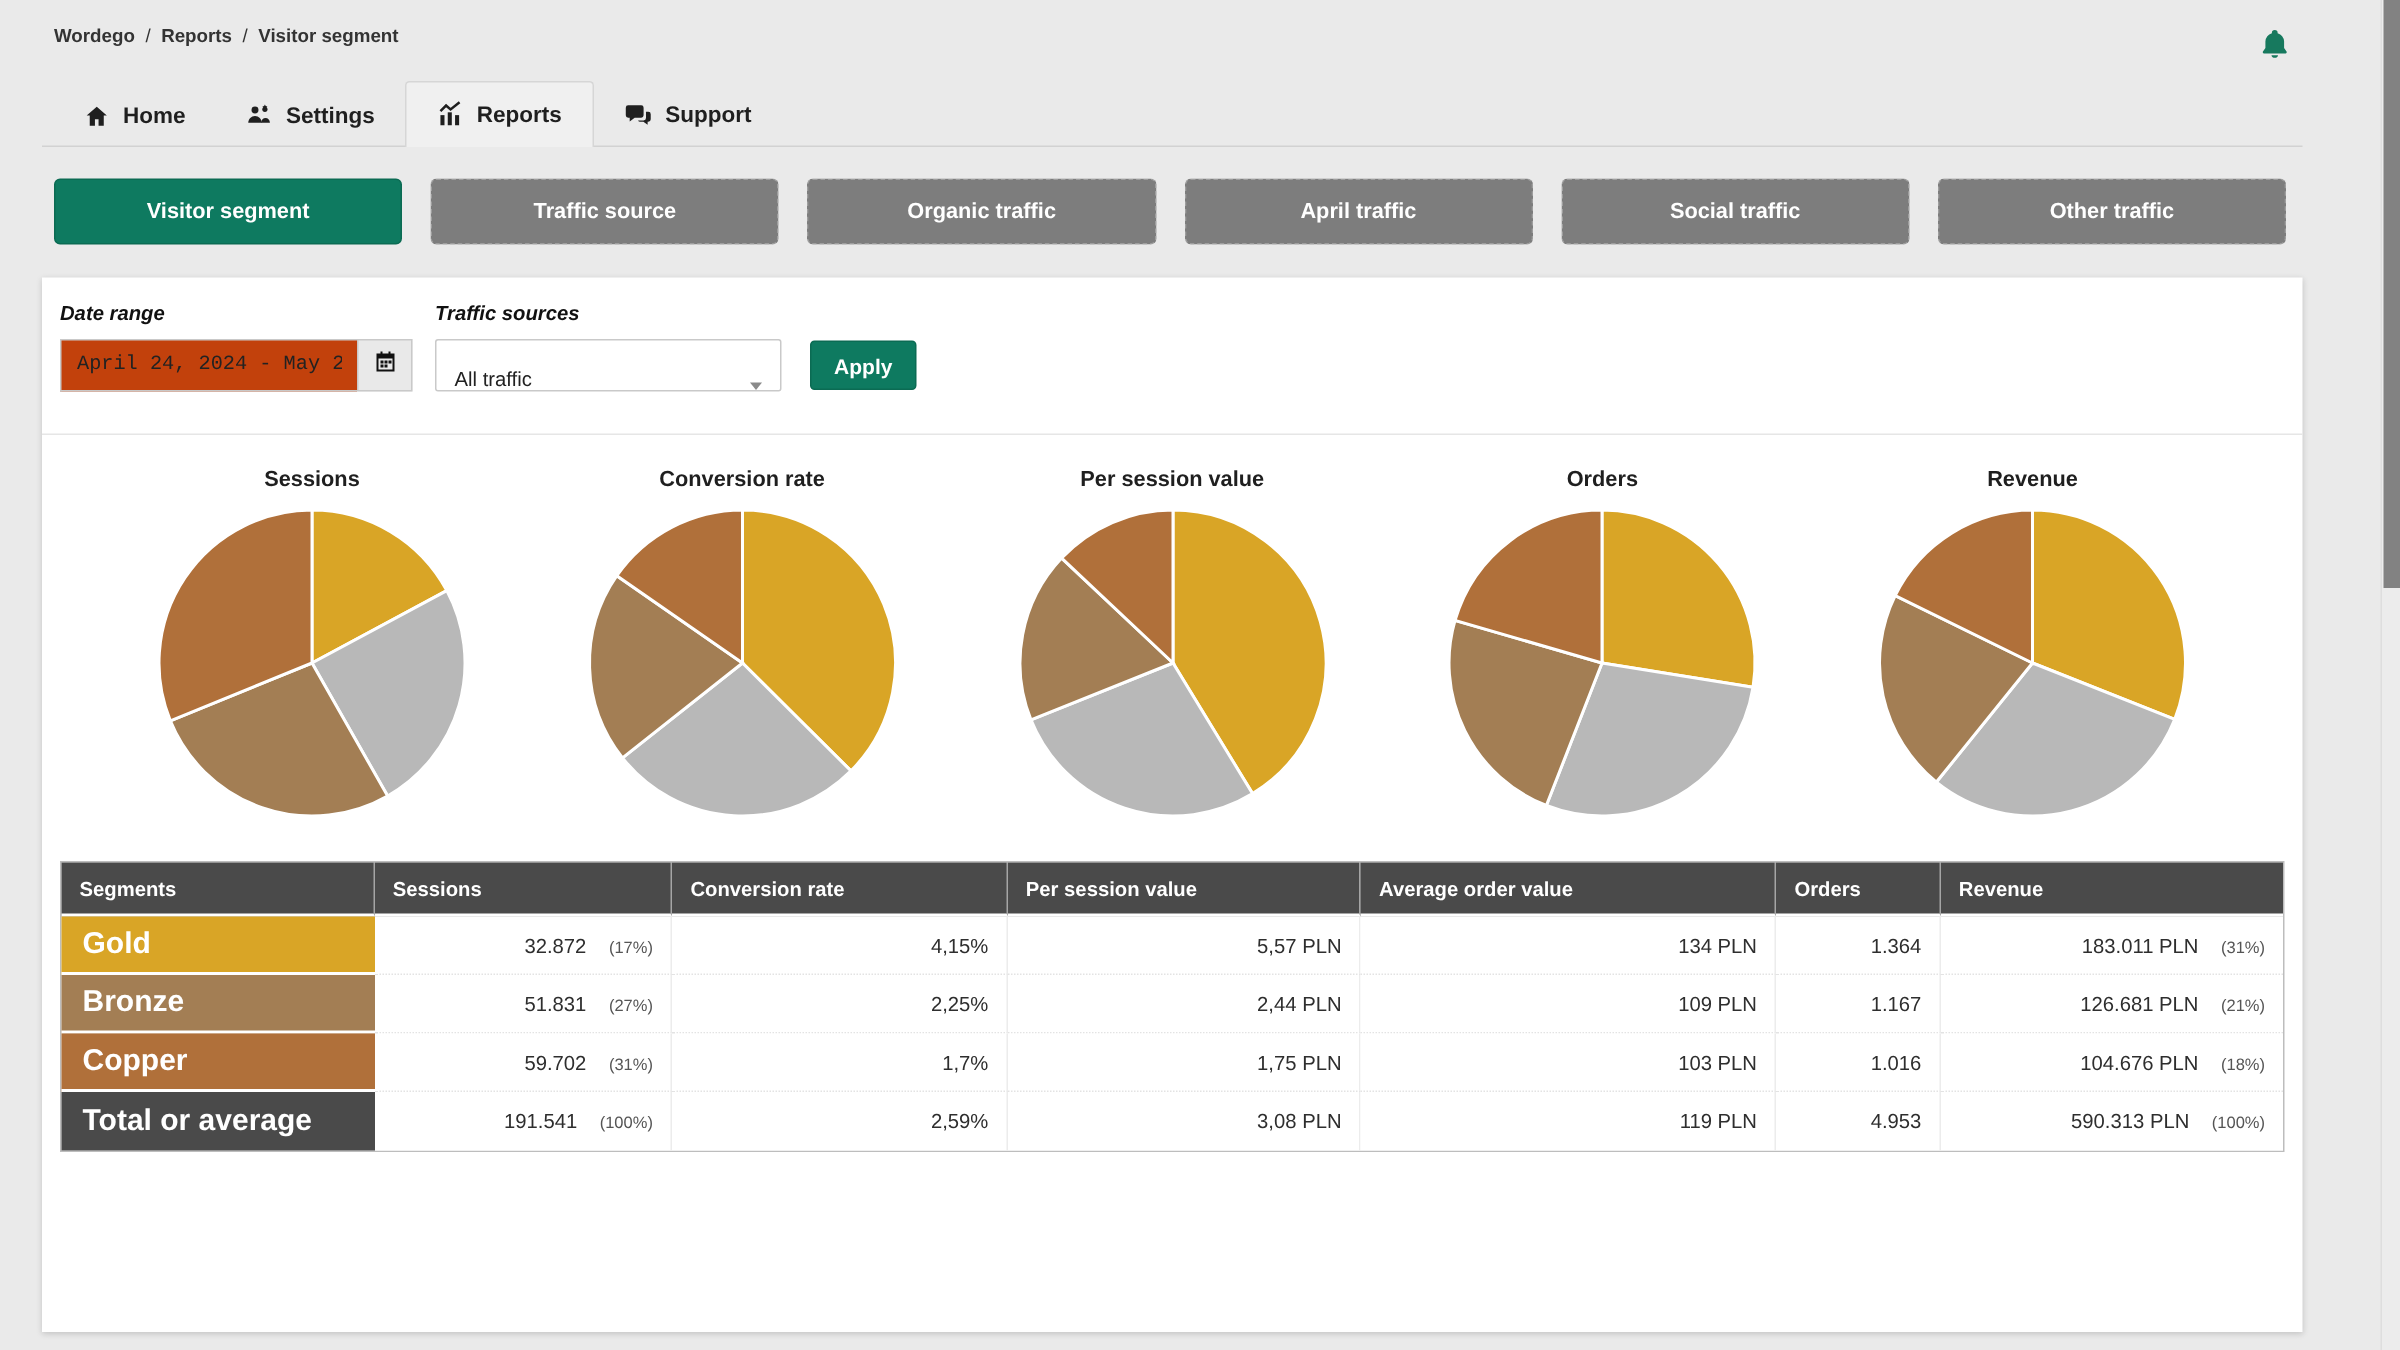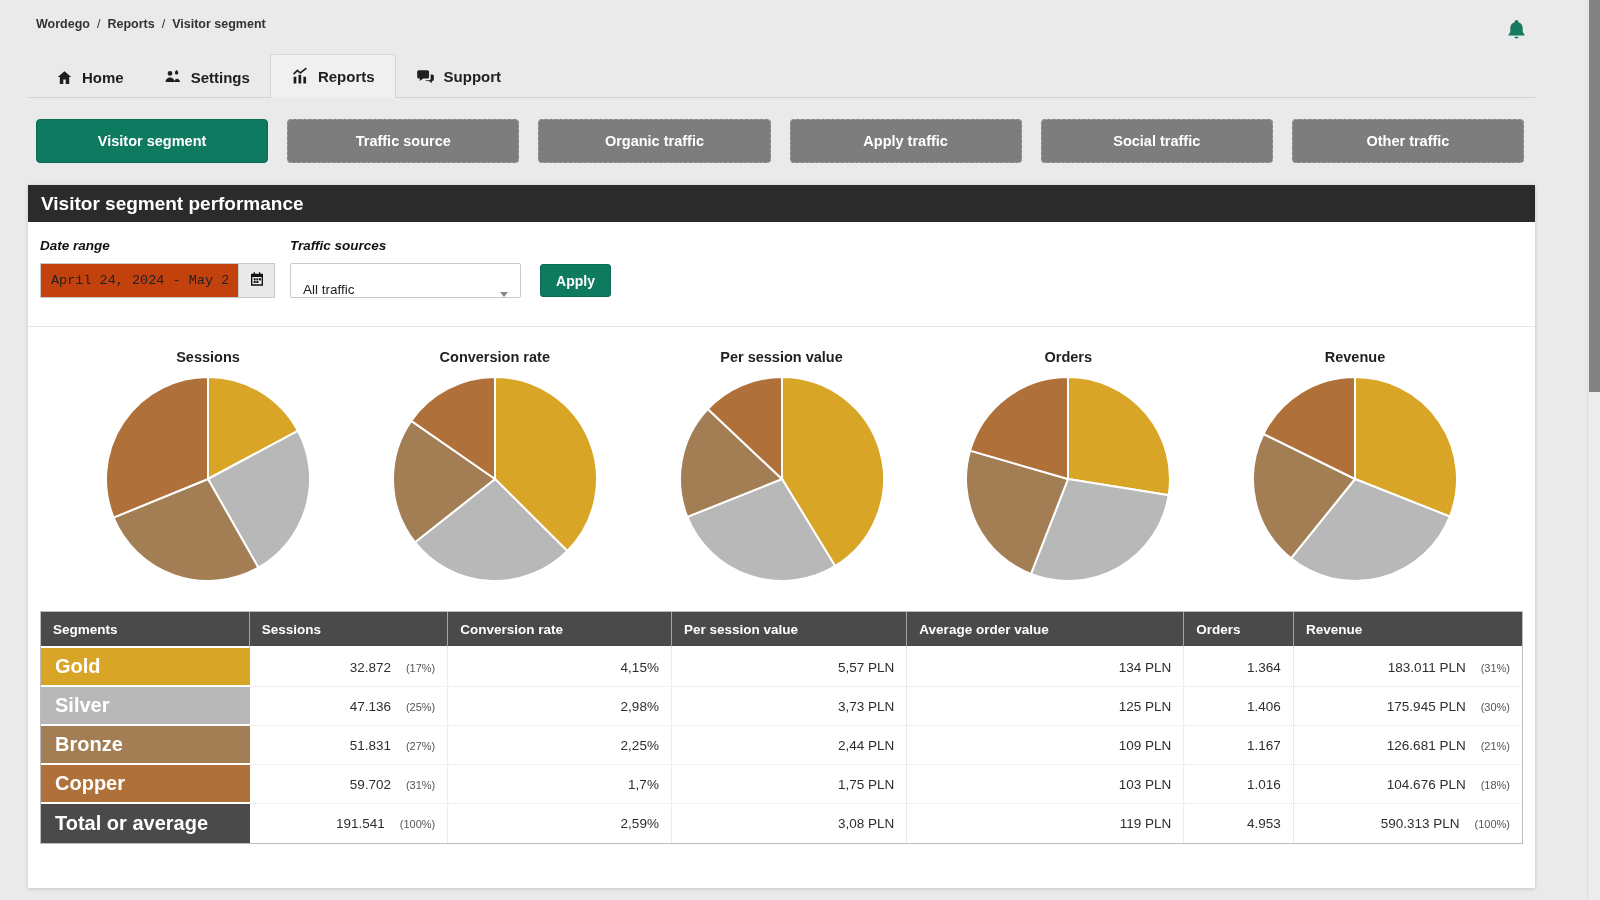--- a/index.html
+++ b/index.html
@@ -125,27 +125,26 @@
       </svg>
     </span>
     <span>Support</span>
   </div>
 </div>
 
 <div class="report-nav">
   <button class="rbtn active">Visitor segment</button>
   <button class="rbtn inactive">Traffic source</button>
   <button class="rbtn inactive">Organic traffic</button>
-  <button class="rbtn inactive">Apply traffic</button>
+  <button class="rbtn inactive">April traffic</button>
   <button class="rbtn inactive">Social traffic</button>
   <button class="rbtn inactive">Other traffic</button>
 </div>
 
 <section class="panel">
-  <div class="panel-header">Visitor segment performance</div>
 
   <div class="filters">
     <div class="flabel lbl-date">Date range</div>
     <div class="date-group">
       <input class="date-input" type="text" value="April 24, 2024 - May 23, 2024" style="">
       <span class="cal-btn">
         <span>
           <svg viewBox="0 0 24 24" width="16" height="16" fill="#111">
             <path d="M7 2h2v2h6V2h2v2h4v18H3V4h4zM5 9v11h14V9z"></path>
             <rect x="7" y="11" width="3" height="3"></rect>
@@ -241,29 +240,20 @@
         <tr>
           <td class="seg" style="background-color: rgb(217, 165, 38);">Gold</td>
           <td class="num"><span>32.872</span><span class="pct">(17%)</span></td>
           <td class="num">4,15%</td>
           <td class="num">5,57 PLN</td>
           <td class="num">134 PLN</td>
           <td class="num">1.364</td>
           <td class="num"><span>183.011 PLN</span><span class="pct">(31%)</span></td>
         </tr>
         <tr>
-          <td class="seg" style="background-color: rgb(184, 184, 184);">Silver</td>
-          <td class="num"><span>47.136</span><span class="pct">(25%)</span></td>
-          <td class="num">2,98%</td>
-          <td class="num">3,73 PLN</td>
-          <td class="num">125 PLN</td>
-          <td class="num">1.406</td>
-          <td class="num"><span>175.945 PLN</span><span class="pct">(30%)</span></td>
-        </tr>
-        <tr>
           <td class="seg" style="background-color: rgb(163, 126, 84);">Bronze</td>
           <td class="num"><span>51.831</span><span class="pct">(27%)</span></td>
           <td class="num">2,25%</td>
           <td class="num">2,44 PLN</td>
           <td class="num">109 PLN</td>
           <td class="num">1.167</td>
           <td class="num"><span>126.681 PLN</span><span class="pct">(21%)</span></td>
         </tr>
         <tr>
           <td class="seg" style="background-color: rgb(176, 112, 58);">Copper</td>

